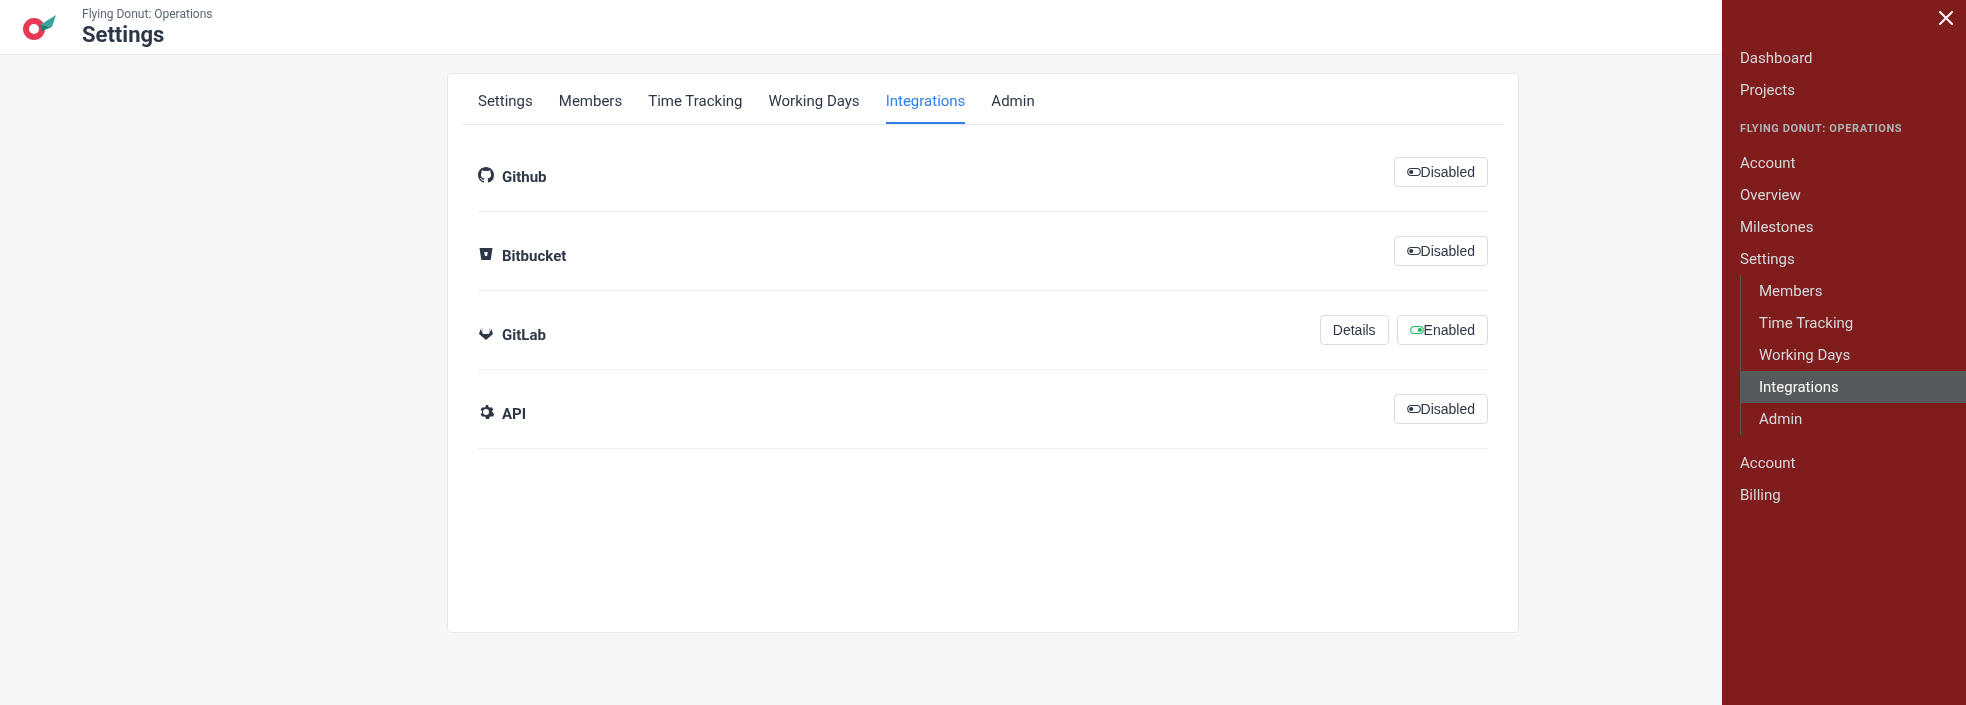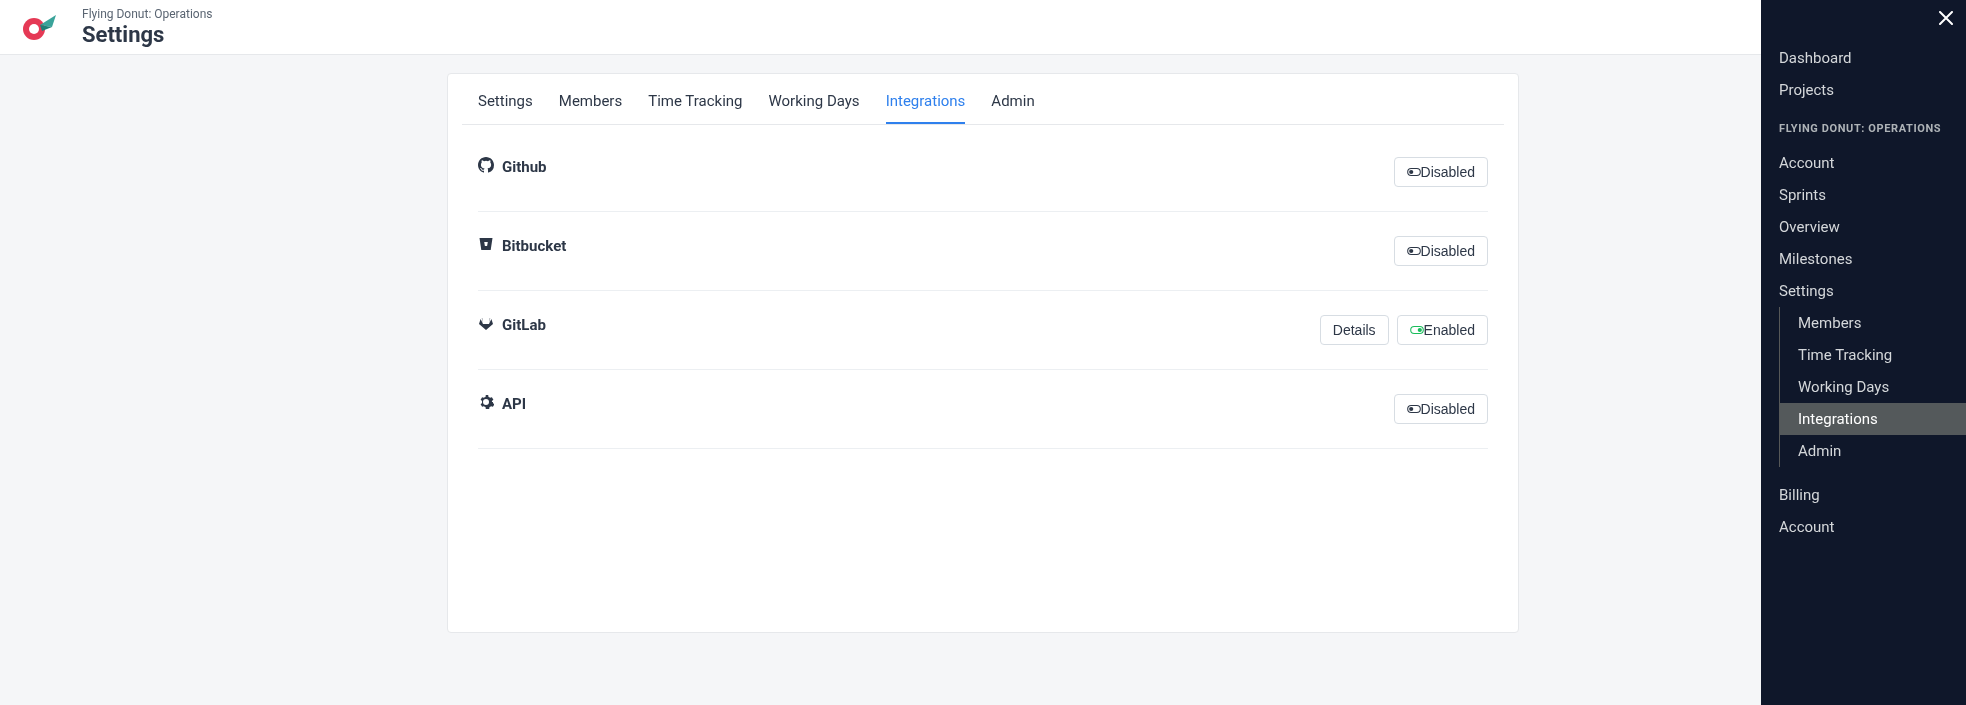--- a/index.html
+++ b/index.html
@@ -72,21 +72,21 @@
   .tab.active {
     color: #2f80ed;
     border-bottom-color: #2f80ed;
   }
   .tab + .tab { margin-left: 0; }
 
   
   .rows { padding: 8px 30px; }
   .row {
     display: flex;
-    align-items: flex-start;
+    align-items: flex-end;
     justify-content: space-between;
     padding: 24px 0;
     border-bottom: 1px solid #eceff2;
   }
   .row-left {
     display: flex; align-items: center; gap: 8px;
     font-size: 15px; font-weight: 700; color: #2d3747;
   }
   .row-left svg { width: 16px; height: 16px; fill: #2d3747; }
   .row-right { display: flex; gap: 8px; }
@@ -105,22 +105,22 @@
   .btn .toggle-icon svg { width: 14px; height: 14px; }
   .toggle-on svg .knob { fill: #1abc5b; }
   .toggle-on svg .track { stroke:#1abc5b; fill:none; }
   .toggle-off svg .knob { fill: #2d3747; }
   .toggle-off svg .track { stroke:#2d3747; fill:none; }
 
   
   .sidebar {
     position: absolute;
     top: 0; right: 0; bottom: 0;
-    width: 205px;
-    background: #0f172a;
+    width: 244px;
+    background: #7f1d1d;
     color: #cfd3d6;
     font-size: 15px;
     padding-top: 8px;
   }
   .sidebar-close {
     position: absolute; top: 6px; right: 8px;
     width: 24px; height: 24px;
     display:flex; align-items:center; justify-content:center;
     cursor:pointer;
     color:#fff;
@@ -285,30 +285,29 @@
   </div>
 
   <div class="side-section side-top">
     <div class="side-item">Dashboard</div>
     <div class="side-item">Projects</div>
   </div>
 
   <div class="side-heading">FLYING DONUT: OPERATIONS</div>
   <div class="side-section">
     <div class="side-item">Account</div>
-    <div class="side-item">Sprints</div>
     <div class="side-item">Overview</div>
     <div class="side-item">Milestones</div>
     <div class="side-item">Settings</div>
     <div class="side-sub">
       <div class="side-item">Members</div>
       <div class="side-item">Time Tracking</div>
       <div class="side-item">Working Days</div>
       <div class="side-item active">Integrations</div>
       <div class="side-item">Admin</div>
     </div>
   </div>
 
   <div class="side-section">
+    <div class="side-item">Account</div>
     <div class="side-item">Billing</div>
-    <div class="side-item">Account</div>
   </div>
 </div>
 
 </body></html>

